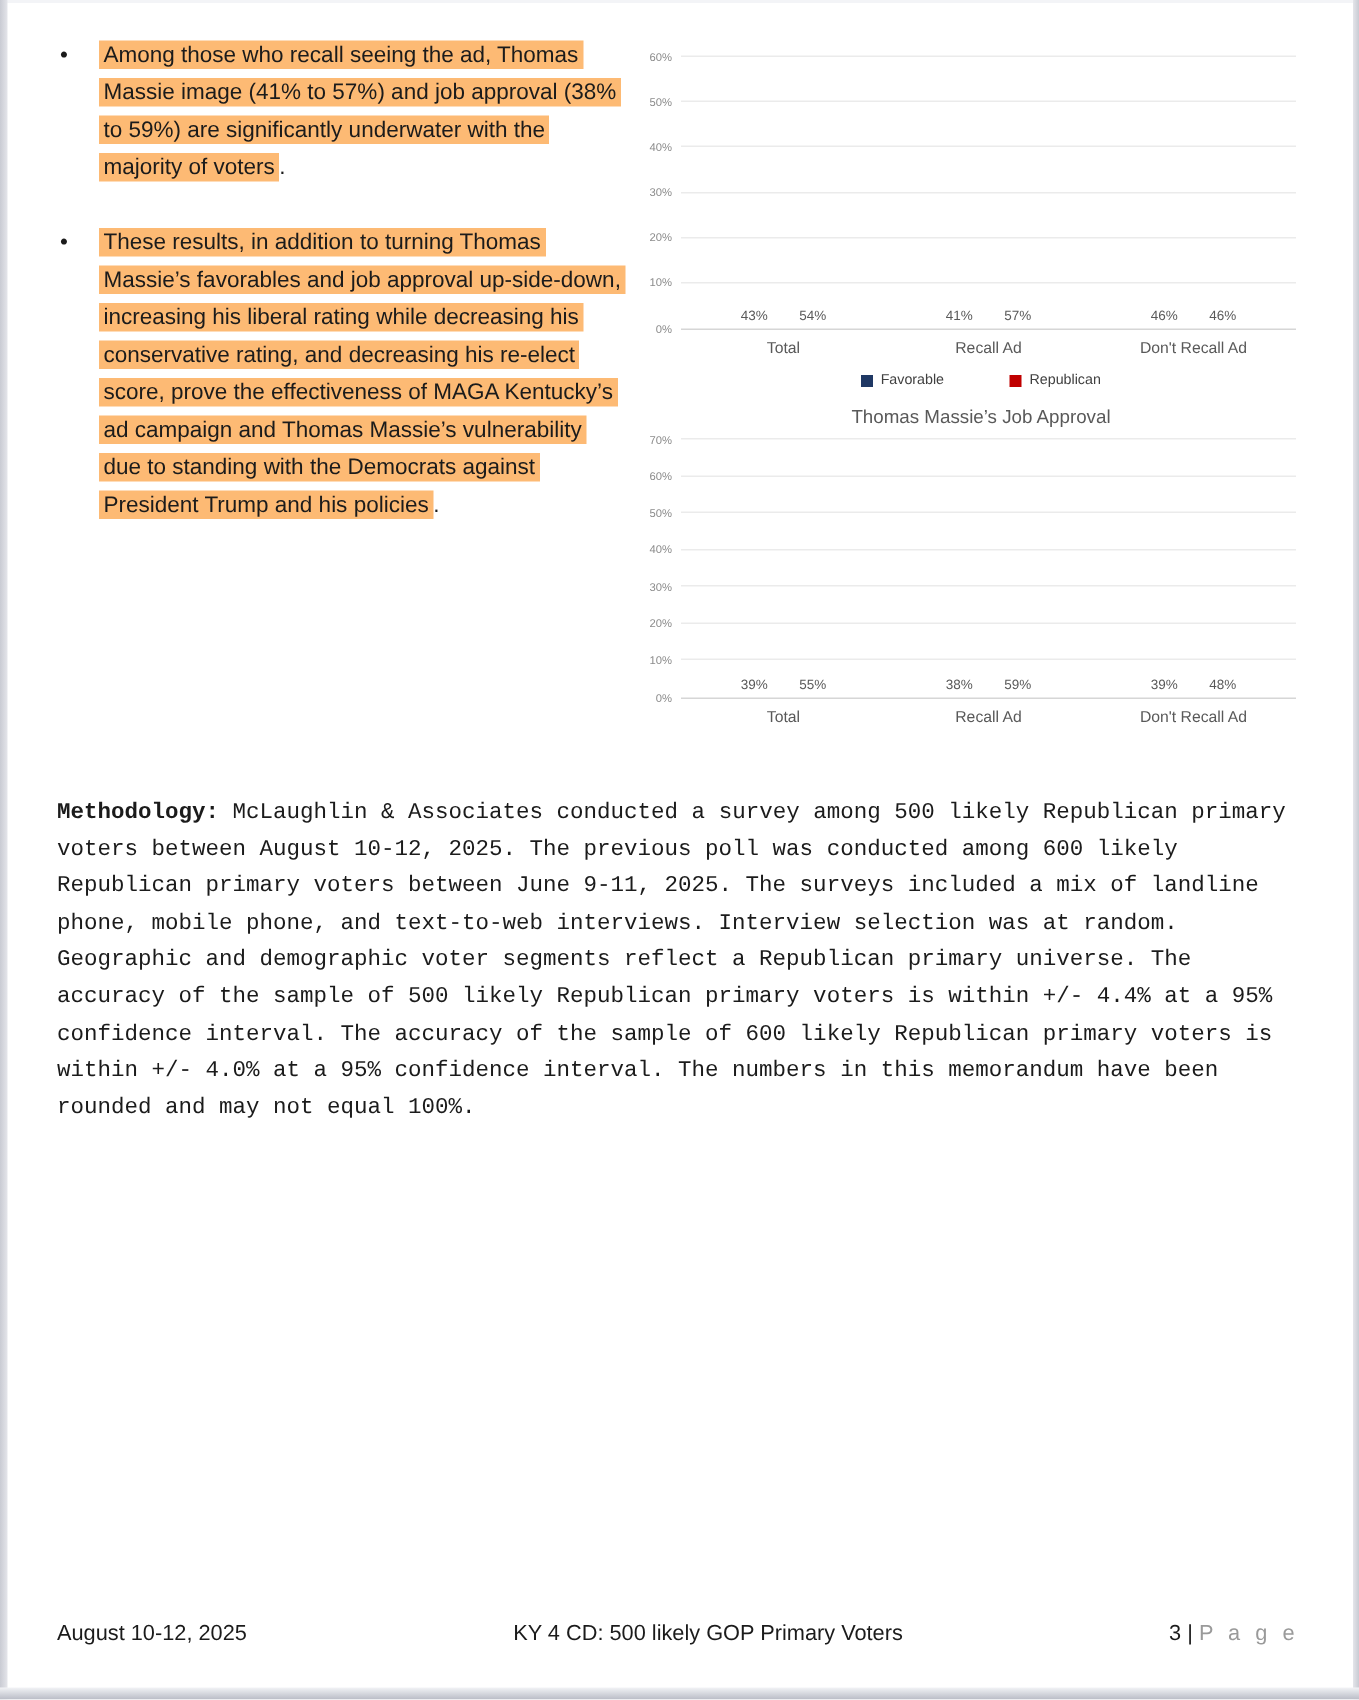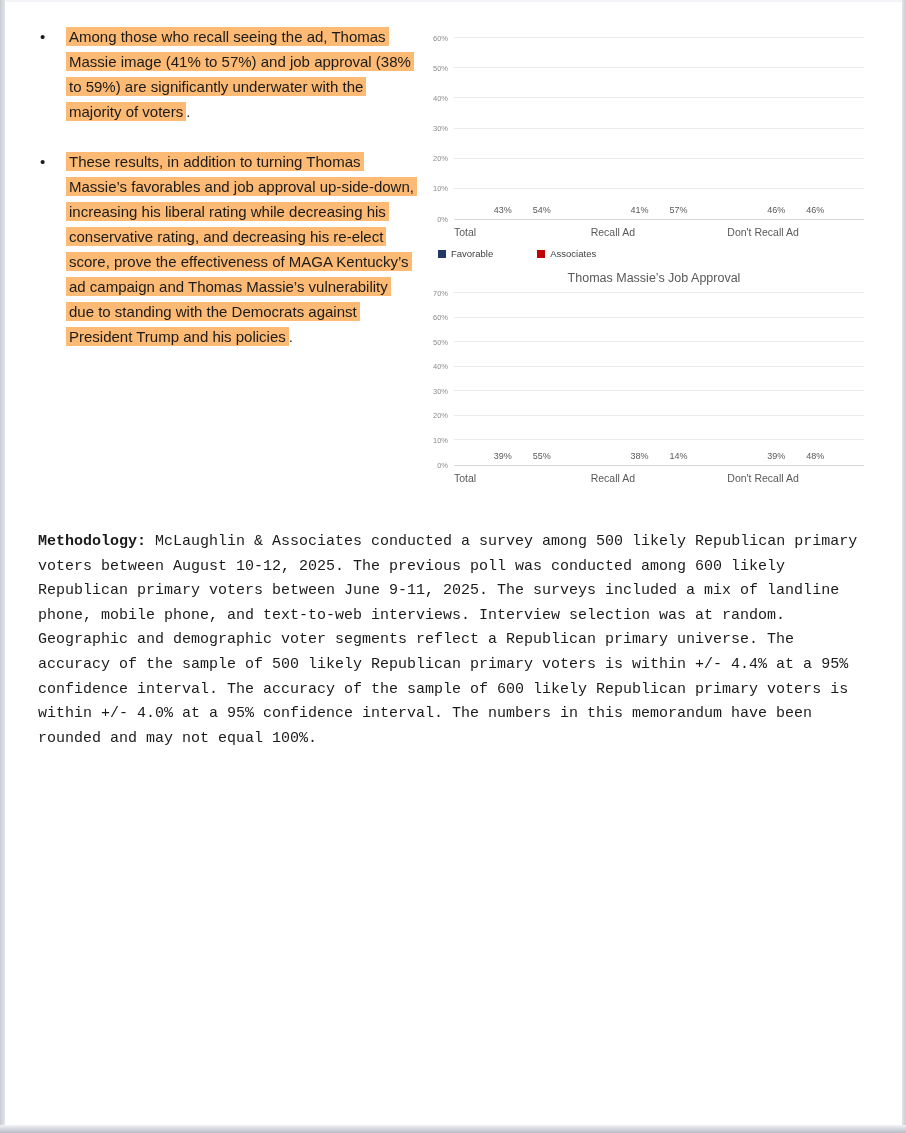--- a/index.html
+++ b/index.html
@@ -36,22 +36,22 @@
   .chart[data-chart-index="1"] .plot { height:172px; margin-top:8px; }
   .gridline { position:absolute; left:0; right:0; height:1px; background:#ebebeb; }
   .ytick { position:absolute; left:-34px; width:28px; text-align:right; font-size:7.5px;
     color:#8c8c8c; transform:translateY(50%); line-height:1; }
   .groups { position:absolute; left:0; right:0; top:0; bottom:0; display:flex; align-items:flex-end; }
   .group { flex:1; display:flex; justify-content:center; align-items:flex-end; gap:9px; }
   .bar { width:30px; position:relative; }
   .bar-value { position:absolute; top:-14px; left:-12px; right:-12px; text-align:center;
     font-size:9px; color:#595959; }
   .x-labels { display:flex; margin-left:36px; margin-right:6px; margin-top:6px; }
-  .x-label { flex:1; font-size:10.5px; color:#595959; }
-  .legend { display:flex; gap:44px; margin-top:10px; padding-left:20px; }
+  .x-label { flex:1; text-align:center; font-size:10.5px; color:#595959; }
+  .legend { display:flex; justify-content:center; gap:44px; margin-top:10px; padding-left:20px; }
   .legend-item { display:flex; align-items:center; gap:5px; font-size:9.5px; color:#404040; }
   .legend-marker { width:8px; height:8px; flex-shrink:0; }
 
   
   .methodology { margin:46px 0 0 0; font-size:15px; line-height:24.6px; width:830px;font-family:Liberation Mono, monospace; }
   .methodology b { font-weight:bold; }
 
   
   .footer { position:absolute; left:38px; right:40px; bottom:36px; display:flex;
     align-items:baseline; font-size:14.5px; color:#1b1b1b; }
@@ -126,21 +126,21 @@
               <div class="x-label">Recall Ad</div>
               <div class="x-label">Don't Recall Ad</div>
             </div>
           <div class="legend">
               <div class="legend-item">
                 <span class="legend-marker" style="background: rgb(31, 56, 100);"></span>
                 <span>Favorable</span>
               </div>
               <div class="legend-item">
                 <span class="legend-marker" style="background: rgb(192, 0, 0);"></span>
-                <span>Associates</span>
+                <span>Republican</span>
               </div>
             </div>
         </div>
 
         <div class="chart" data-chart-index="1">
           <div class="chart-title">Thomas Massie’s Job Approval</div>
           <div class="plot">
             <div class="groups">
                 <div class="group">
                   <div class="bar" style="background: rgb(31, 56, 100); height: 55.7143%;">
@@ -148,21 +148,21 @@
                   </div>
                   <div class="bar" style="background: rgb(192, 0, 0); height: 78.5714%;">
                     <div class="bar-value">55%</div>
                   </div>
                 </div>
                 <div class="group">
                   <div class="bar" style="background: rgb(31, 56, 100); height: 54.2857%;">
                     <div class="bar-value">38%</div>
                   </div>
                   <div class="bar" style="background: rgb(192, 0, 0); height: 84.2857%;">
-                    <div class="bar-value">14%</div>
+                    <div class="bar-value">59%</div>
                   </div>
                 </div>
                 <div class="group">
                   <div class="bar" style="background: rgb(31, 56, 100); height: 55.7143%;">
                     <div class="bar-value">39%</div>
                   </div>
                   <div class="bar" style="background: rgb(192, 0, 0); height: 68.5714%;">
                     <div class="bar-value">48%</div>
                   </div>
                 </div>
@@ -190,18 +190,23 @@
             </div>
         </div>
       </div>
 
     </div>
 
     <p class="methodology"><b>Methodology:</b><span> McLaughlin &amp; Associates conducted a survey among 500 likely Republican primary voters between August 10-12, 2025. The previous poll was conducted among 600 likely Republican primary voters between June 9-11, 2025. The surveys included a mix of landline phone, mobile phone, and text-to-web interviews. Interview selection was at random. Geographic and demographic voter segments reflect a Republican primary universe. The accuracy of the sample of 500 likely Republican primary voters is within +/- 4.4% at a 95% confidence interval. The accuracy of the sample of 600 likely Republican primary voters is within +/- 4.0% at a 95% confidence interval. The numbers in this memorandum have been rounded and may not equal 100%.</span></p>
 
   </div>
 
+  <div class="footer">
+    <span>August 10-12, 2025</span>
+    <span class="footer-center">KY 4 CD: 500 likely GOP Primary Voters</span>
+    <span class="footer-page"><span>3 |</span> <span class="page-word">P a g e</span></span>
+  </div>
 
   <div class="edge-top"></div>
   <div class="edge-left"></div>
   <div class="edge-right"></div>
   <div class="edge-bottom"></div>
 </div>
 
 </body></html>

